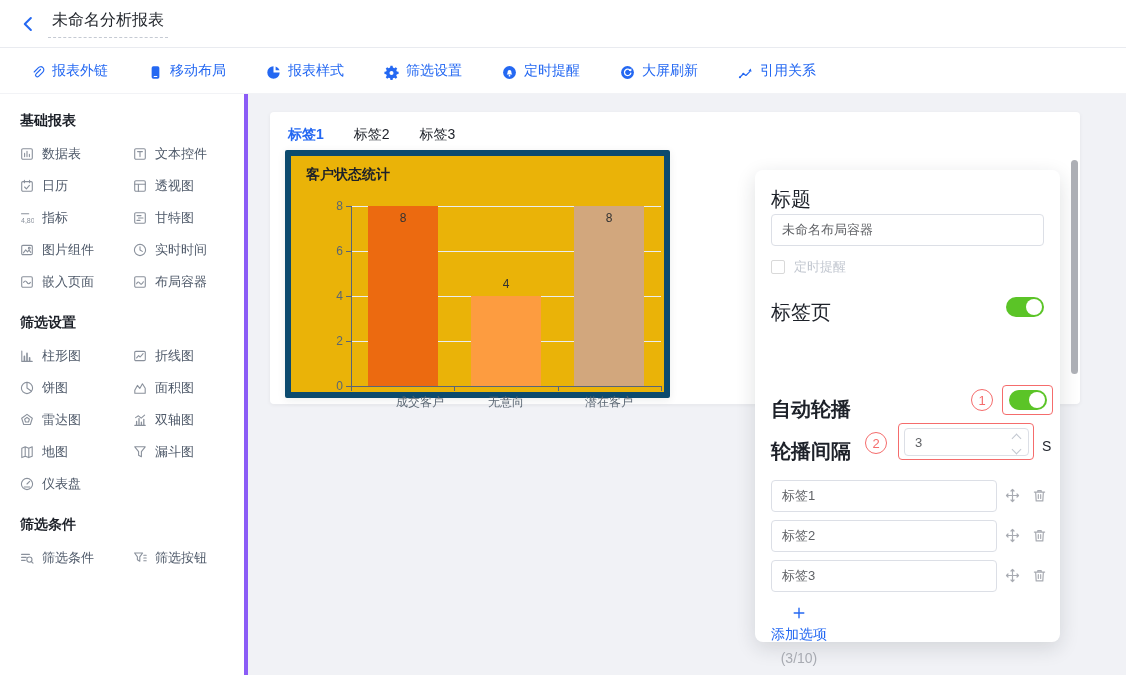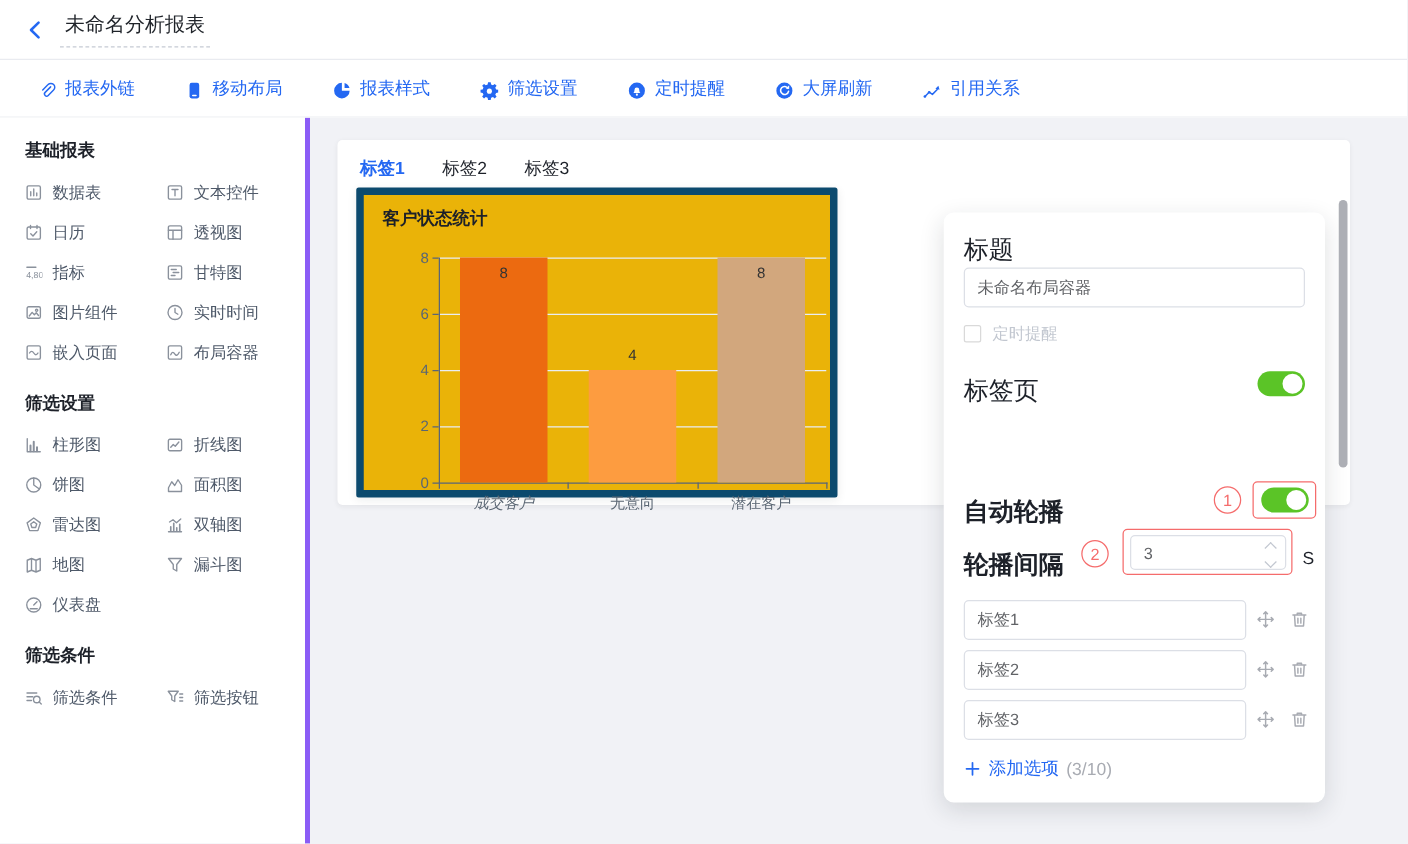--- a/index.html
+++ b/index.html
@@ -75,21 +75,21 @@
   .num-input-wrap{position:absolute;left:5px;top:4px;width:125px;height:28px;border:1px solid #DCDFE6;border-radius:4px;background:#fff;box-sizing:border-box;}
   .num-input{position:absolute;left:0;top:0;width:95px;height:26px;border:none;outline:none;font-size:13px;color:#606266;padding:0 0 0 10px;background:transparent;font-family:inherit;}
   .spinner{position:absolute;right:8px;top:6px;display:flex;flex-direction:column;gap:4px;cursor:pointer;}
   .chev{width:6px;height:6px;border-left:1.2px solid #C2C7D0;border-top:1.2px solid #C2C7D0;}
   .chev.up{transform:rotate(45deg);}
   .chev.down{transform:rotate(-135deg);}
   #spUnit{position:absolute;left:287px;top:268px;font-size:14px;color:#1D2129;}
   .opt-row{position:absolute;left:0;width:100%;height:32px;}
   .opt-input{position:absolute;left:16px;top:0;width:226px;}
   .opt-ic{position:absolute;top:8px;width:15px;height:15px;color:#A8ABB2;cursor:pointer;}
-  .add-row{position:absolute;left:16px;top:436px;display:flex;align-items:center;gap:6px;font-size:14px;}
+  .add-row{position:absolute;left:16px;top:436px;display:flex;align-items:center;gap:6px;font-size:14px;flex-direction:column;}
   .add-plus{width:14px;height:14px;color:#2468F2;cursor:pointer;}
   .add-label{color:#2468F2;cursor:pointer;}
   .add-count{color:#A8ABB2;}
 </style>
 </head>
 <body>
 
 <div class="app">
 
   <header class="app-header">
@@ -401,21 +401,21 @@
           <div class="ytick" style="left: 55px; top: 50px;"></div>
           <div class="ylabel" style="left: 12px; top: 43px;">8</div>
           <div class="axis-y" style="left: 60px; top: 50px; height: 181px;"></div>
           <div class="axis-x" style="left: 60px; top: 230px; width: 311px;"></div>
           <div class="xtick" style="left: 60px; top: 230px;"></div>
           <div class="xtick" style="left: 163px; top: 230px;"></div>
           <div class="xtick" style="left: 267px; top: 230px;"></div>
           <div class="xtick" style="left: 370px; top: 230px;"></div>
           <div class="bar" style="left: 77px; top: 50px; width: 70px; height: 180px; background: rgb(236, 106, 16);"></div>
           <div class="bar-value" style="left: 77px; top: 55px;">8</div>
-          <div class="cat-label" style="left: 62px; top: 238px; font-style: italic;">成交客户</div>
+          <div class="cat-label" style="left: 79px; top: 238px;">成交客户</div>
           <div class="bar" style="left: 180px; top: 140px; width: 70px; height: 90px; background: rgb(253, 156, 64);"></div>
           <div class="bar-value" style="left: 180px; top: 121px;">4</div>
           <div class="cat-label" style="left: 165px; top: 238px;">无意向</div>
           <div class="bar" style="left: 283px; top: 50px; width: 70px; height: 180px; background: rgb(210, 167, 125);"></div>
           <div class="bar-value" style="left: 283px; top: 55px;">8</div>
           <div class="cat-label" style="left: 268px; top: 238px;">潜在客户</div>
         </div>
     </div>
   </section>
 

